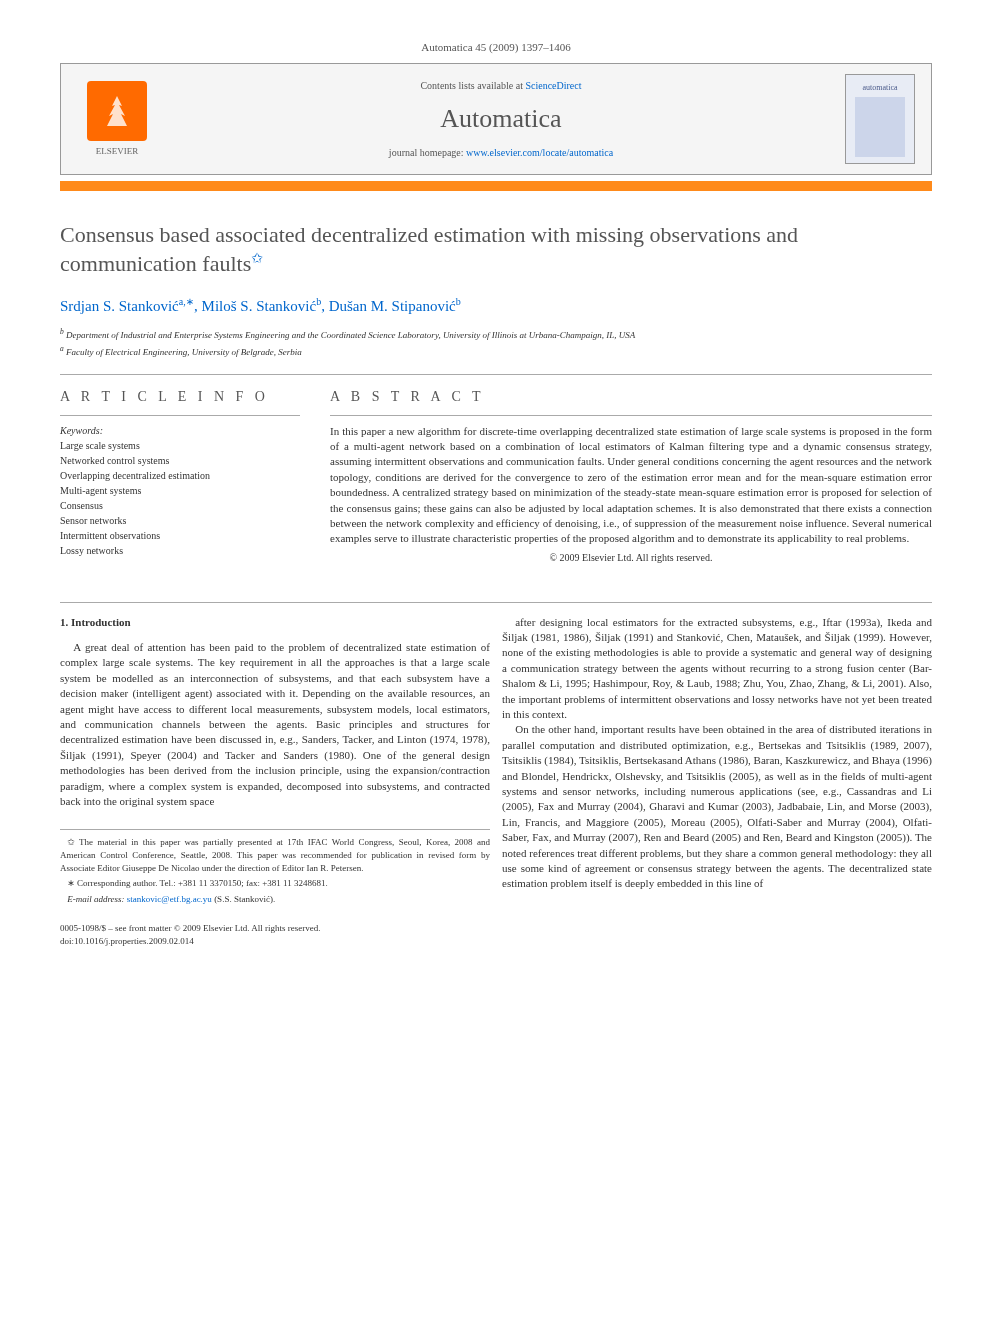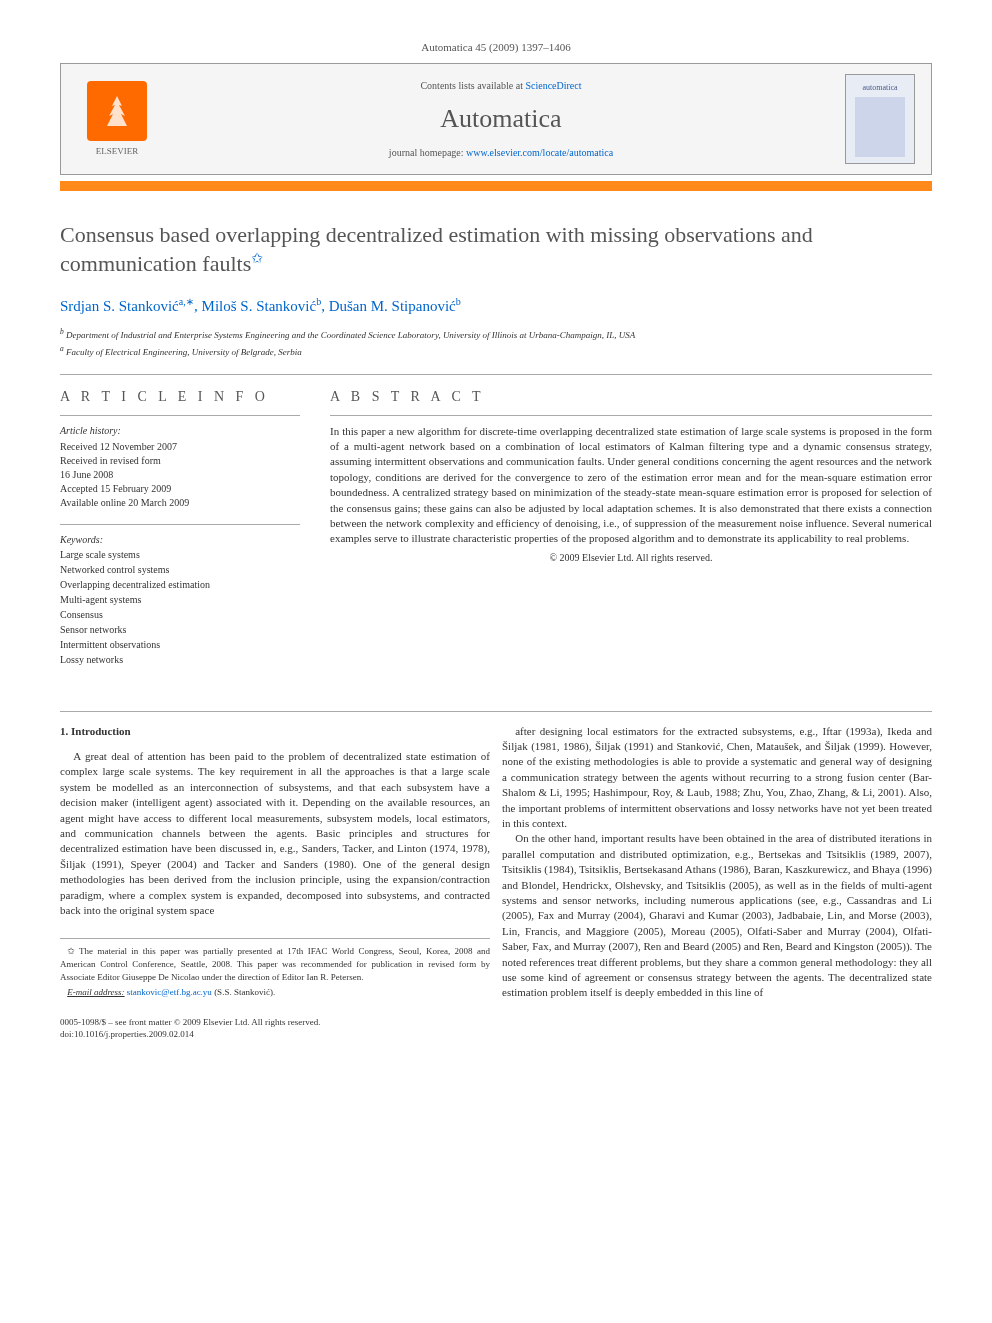--- a/index.html
+++ b/index.html
@@ -162,21 +162,21 @@
     flex: 1;
     font-size: 11px;
     text-align: justify;
   }
   .section-heading {
     font-weight: bold;
     font-size: 11px;
     margin-bottom: 10px;
   }
   .col p { text-indent: 1.2em; margin-bottom: 0; }
-  .col em { font-style: italic; text-decoration: underline; }
+  .col em { font-style: italic; }
   .footnotes {
     border-top: 1px solid #aaa;
     margin-top: 20px;
     padding-top: 6px;
     font-size: 9px;
     color: #333;
   }
   .footnotes div { margin-bottom: 3px; text-indent: 0.8em;}
   .footer {
     margin-top: 14px;
@@ -209,48 +209,40 @@
   </div>
   <div class="banner-right">
     <span>automatica</span>
     <div class="cover-thumb"></div>
   </div>
 </div>
 <div class="orange-bar"></div>
 
 <div class="title-block">
   <h1 class="article-title">
-    <span>Consensus based overlapping decentralized estimation with missing observations and communication faults</span><sup class="fn-mark">✩</sup>
+    <span>Consensus based associated decentralized estimation with missing observations and communication faults</span><sup class="fn-mark">✩</sup>
   </h1>
 </div>
 
 <div class="authors">
   <span><span>Srdjan S. Stanković</span><sup>a,∗</sup></span>,
   <span><span>Miloš S. Stanković</span><sup>b</sup></span>,
   <span><span>Dušan M. Stipanović</span><sup>b</sup></span>
 </div>
 
 <div class="affiliations">
   <div><sup>b</sup> <span>Department of Industrial and Enterprise Systems Engineering and the Coordinated Science Laboratory, University of Illinois at Urbana-Champaign, IL, USA</span></div>
   <div><sup>a</sup> <span>Faculty of Electrical Engineering, University of Belgrade, Serbia</span></div>
 </div>
 
 <hr class="thin">
 
 <div class="info-abstract">
   <div class="info-col">
     <div class="info-heading">A R T I C L E   I N F O</div>
-    <div class="info-block hr-block">
-      <div class="info-subheading">Article history:</div>
-      <div>Received 12 November 2007</div>
-      <div>Received in revised form</div>
-      <div>16 June 2008</div>
-      <div>Accepted 15 February 2009</div>
-      <div>Available online 20 March 2009</div>
-    </div>
     <div class="info-block keywords hr-block">
       <div class="info-subheading">Keywords:</div>
       <div>Large scale systems</div>
       <div>Networked control systems</div>
       <div>Overlapping decentralized estimation</div>
       <div>Multi-agent systems</div>
       <div>Consensus</div>
       <div>Sensor networks</div>
       <div>Intermittent observations</div>
       <div>Lossy networks</div>
@@ -264,20 +256,21 @@
 </div>
 
 <hr class="thin">
 
 <div class="body-columns">
   <div class="col">
     <div class="section-heading">1. Introduction</div>
     <p>A great deal of attention has been paid to the problem of decentralized state estimation of complex large scale systems. The key requirement in all the approaches is that a large scale system be modelled as an interconnection of subsystems, and that each subsystem have a decision maker (intelligent agent) associated with it. Depending on the available resources, an agent might have access to different local measurements, subsystem models, local estimators, and communication channels between the agents. Basic principles and structures for decentralized estimation have been discussed in, e.g., Sanders, Tacker, and Linton (1974, 1978), Šiljak (1991), Speyer (2004) and Tacker and Sanders (1980). One of the general design methodologies has been derived from the inclusion principle, using the expansion/contraction paradigm, where a complex system is expanded, decomposed into subsystems, and contracted back into the original system space</p>
     <div class="footnotes">
       <div>✩ The material in this paper was partially presented at 17th IFAC World Congress, Seoul, Korea, 2008 and American Control Conference, Seattle, 2008. This paper was recommended for publication in revised form by Associate Editor Giuseppe De Nicolao under the direction of Editor Ian R. Petersen.</div>
+      <div>∗ Corresponding author. Tel.: +381 11 3370150; fax: +381 11 3248681.</div>
       <div>
         <em>E-mail address:</em>
         <span class="link">stankovic@etf.bg.ac.yu</span><span> (S.S. Stanković).</span>
       </div>
     </div>
   </div>
   <div class="col">
     <p>after designing local estimators for the extracted subsystems, e.g., Iftar (1993a), Ikeda and Šiljak (1981, 1986), Šiljak (1991) and Stanković, Chen, Mataušek, and Šiljak (1999). However, none of the existing methodologies is able to provide a systematic and general way of designing a communication strategy between the agents without recurring to a strong fusion center (Bar-Shalom &amp; Li, 1995; Hashimpour, Roy, &amp; Laub, 1988; Zhu, You, Zhao, Zhang, &amp; Li, 2001). Also, the important problems of intermittent observations and lossy networks have not yet been treated in this context.</p>
     <p>On the other hand, important results have been obtained in the area of distributed iterations in parallel computation and distributed optimization, e.g., Bertsekas and Tsitsiklis (1989, 2007), Tsitsiklis (1984), Tsitsiklis, Bertsekasand Athans (1986), Baran, Kaszkurewicz, and Bhaya (1996) and Blondel, Hendrickx, Olshevsky, and Tsitsiklis (2005), as well as in the fields of multi-agent systems and sensor networks, including numerous applications (see, e.g., Cassandras and Li (2005), Fax and Murray (2004), Gharavi and Kumar (2003), Jadbabaie, Lin, and Morse (2003), Lin, Francis, and Maggiore (2005), Moreau (2005), Olfati-Saber and Murray (2004), Olfati-Saber, Fax, and Murray (2007), Ren and Beard (2005) and Ren, Beard and Kingston (2005)). The noted references treat different problems, but they share a common general methodology: they all use some kind of agreement or consensus strategy between the agents. The decentralized state estimation problem itself is deeply embedded in this line of</p>
   </div>

